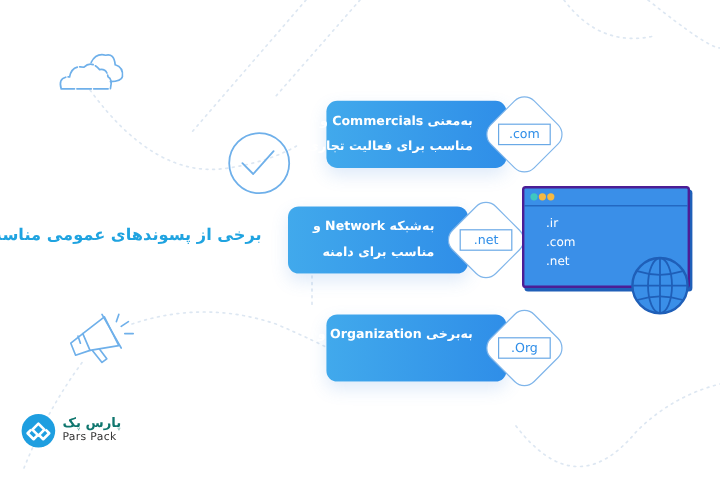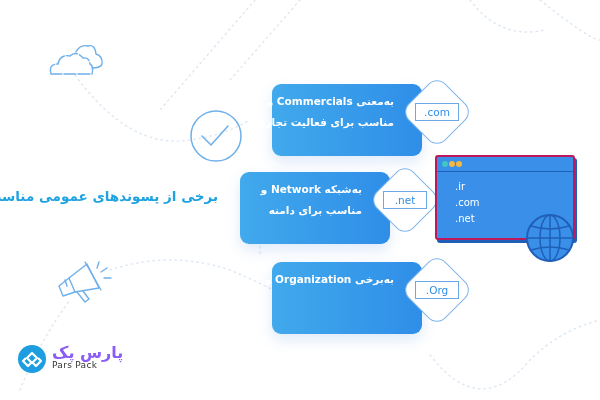--- a/index.html
+++ b/index.html
@@ -10,21 +10,21 @@
     .dots { position: absolute; inset: 0; }
 
     .title {
       position: absolute; left: 28px; top: 188px; width: 190px;
       direction: rtl; text-align: right;
       font-family: "DejaVu Sans", sans-serif; font-weight: bold;
       font-size: 13.5px; color: #1fa3e0; white-space: nowrap;
     }
 
     .card {
-      position: absolute; height: 72px;
+      position: absolute; height: 56px;
       border-radius: 9px;
       background: linear-gradient(90deg, #41a9ec 0%, #2f8ee8 100%);
       box-shadow: 0 6px 14px rgba(70,140,220,0.18);
       padding-left: 47px;
     }
     .card-text {
       position: absolute; top: 7px; direction: rtl; text-align: right;
       color: #ffffff; font-weight: bold; font-size: 10.5px; line-height: 21px;
       white-space: nowrap;
     }
@@ -39,31 +39,31 @@
     }
     .badge-label {
       position: absolute; width: 44px; height: 18px;
       border: 1px solid #6aa9e6; background: #fff;
       color: #2f8ee8; font-family: "DejaVu Sans", sans-serif;
       font-size: 10.5px; line-height: 16px; text-align: center;
     }
 
     .window {
       position: absolute; left: 435px; top: 155px; width: 140px; height: 85px;
-      background: #3a8fe8; border: 2px solid #be185d; border-radius: 3px;
+      background: #3a8fe8; border: 2px solid #4c1d95; border-radius: 3px;
       box-shadow: 2px 3px 0 #1f5fb8;
     }
     .window-bar { position: absolute; left: 0; right: 0; top: 0; height: 15px; border-bottom: 1.5px solid #1f5fb8; }
     .wdot { position: absolute; top: 4px; width: 6px; height: 6px; border-radius: 50%; }
     .wlist { position: absolute; left: 18px; top: 22px; color: #ffffff; font-size: 10px; line-height: 16px; }
 
     .logo { position: absolute; left: 18px; top: 345px; display: flex; align-items: center; gap: 6px; }
     .logo-mark { width: 28px; height: 28px; border-radius: 50%; background: #1e9ee0; position: relative; }
     .logo-text { display: flex; flex-direction: column; line-height: 12px; }
-    .logo-fa { font-size: 16px; color: #8b5cf6; direction: rtl; text-align: right; font-weight: bold; }
+    .logo-fa { font-size: 11px; color: #0f766e; direction: rtl; text-align: right; font-weight: bold; }
     .logo-en { font-size: 9px; color: #333; letter-spacing: 0.3px; }
   </style>
 </head>
 <body>
 
 <div class="canvas">
 
   <svg class="dots" width="600" height="400" viewBox="0 0 600 400">
     <g fill="none" stroke="#dde7f2" stroke-width="1.4" stroke-dasharray="1.5 4" stroke-linecap="round">
       <path d="M75 75 Q 130 150 190 140 Q 225 135 250 120"></path>

